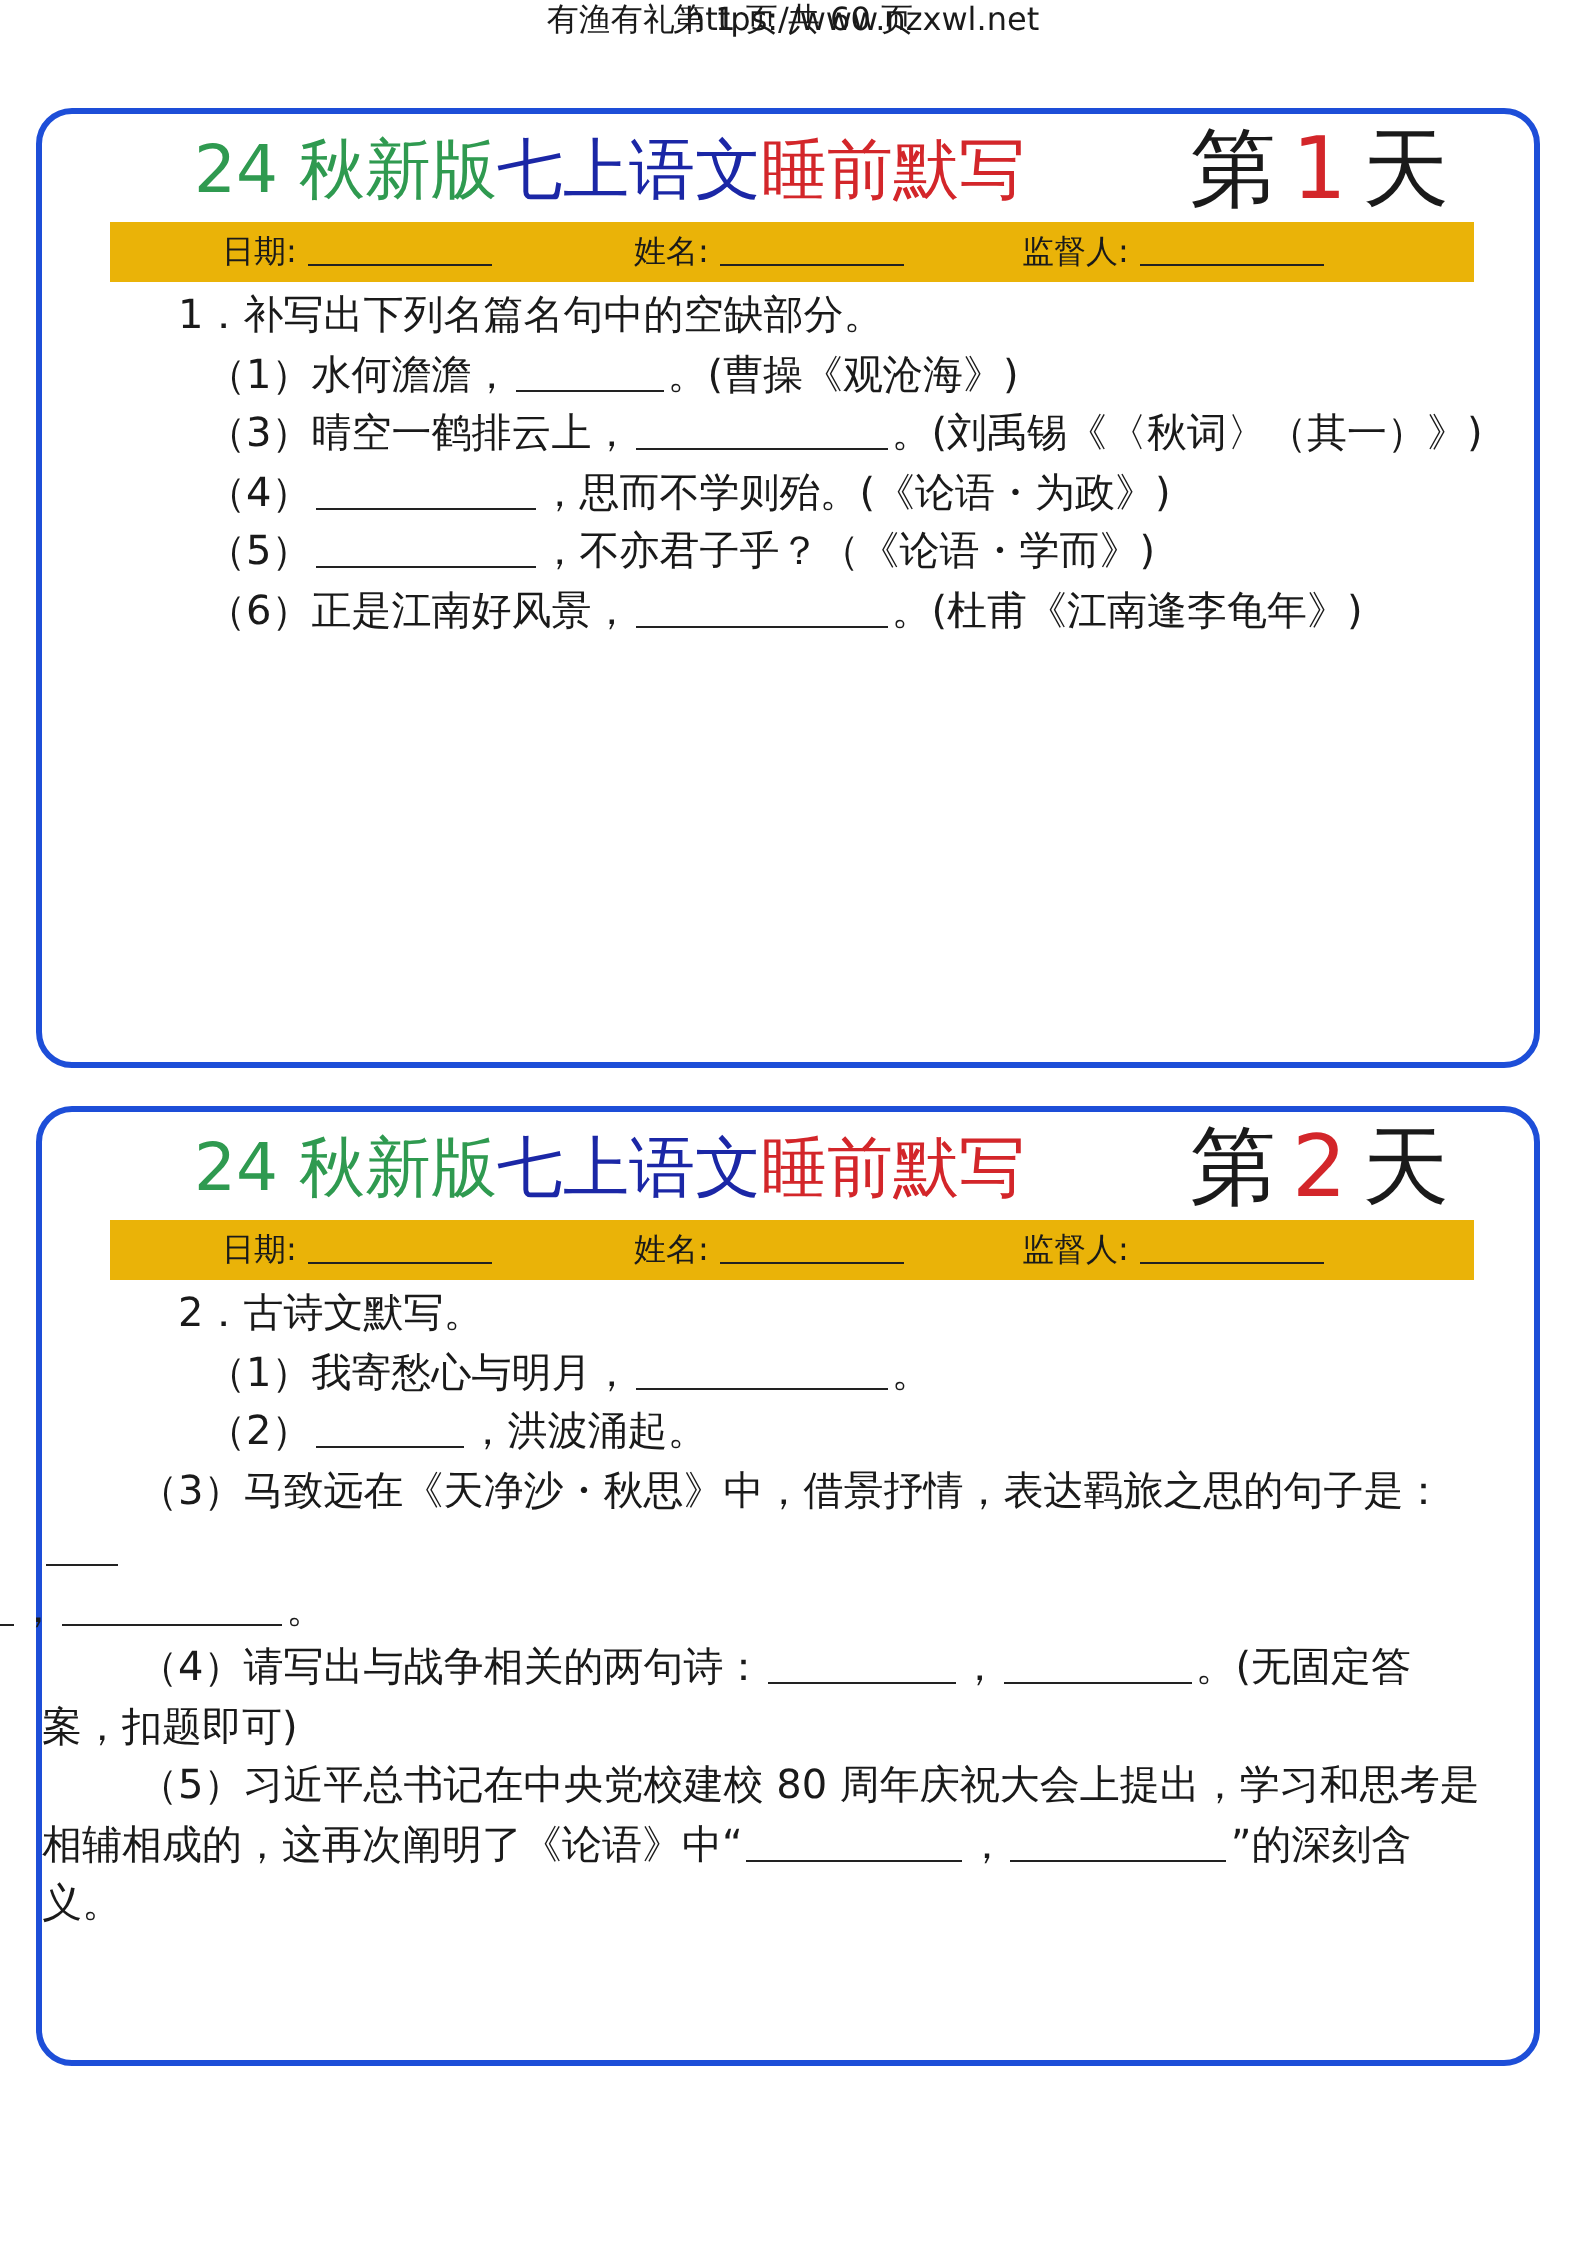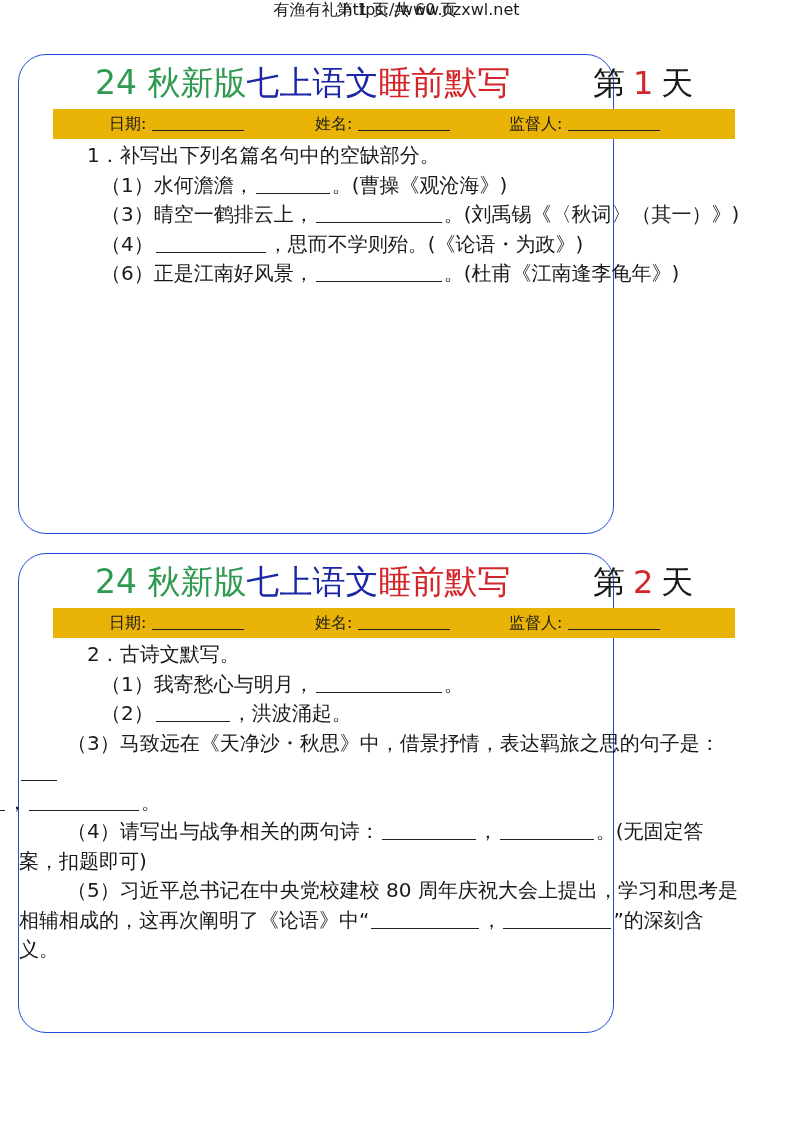--- a/index.html
+++ b/index.html
@@ -3,44 +3,44 @@
   <meta charset="utf-8">
   <style>
     html, body { margin: 0; padding: 0; background: #ffffff; }
     body {
       width: 793px; height: 1122px; position: relative; overflow: hidden;
       font-family: "DejaVu Sans", "Liberation Sans", sans-serif;
       color: #1a1a1a;
     }
     .card {
       position: absolute;
-      left: 18px; width: 596px;
-      border: 1px solid #1d4ed8;
-      border-radius: 28px;
+      left: 18px; width: 752px;
+      border: 3px solid #1d4ed8;
+      border-radius: 18px;
       box-sizing: border-box;
       background: #fff;
     }
     .card.c1 { top: 54px; height: 480px; }
     .card.c2 { top: 553px; height: 480px; }
 
     .title-row {
       position: absolute; left: 76px; top: 4px;
       width: 640px; height: 48px;
     }
     .title {
       position: absolute; left: 0; top: 0;
       font-size: 33px; line-height: 48px; letter-spacing: 0px;
       white-space: nowrap;
     }
     .t-green { color: #2f9a50; }
     .t-blue { color: #1b27a6; }
     .t-red { color: #d3262a; }
     .day {
       position: absolute; left: 498px; top: 0;
-      font-size: 32px; line-height: 48px; white-space: nowrap; color: #1a1a1a;
+      font-size: 43px; line-height: 48px; white-space: nowrap; color: #1a1a1a;
     }
     .day .num { color: #d3262a; margin: 0 8px; }
 
     .info-bar {
       position: absolute; left: 34px; top: 54px;
       width: 682px; height: 30px;
       background: #eab308;
       font-size: 16px; line-height: 30px;
     }
     .info-item { position: absolute; top: 0; white-space: nowrap; }
@@ -77,20 +77,21 @@
   <div class="info-bar">
     <div class="info-item" style="left:56px"><span>日期:</span><span class="blank"></span></div>
     <div class="info-item" style="left:262px"><span>姓名:</span><span class="blank"></span></div>
     <div class="info-item" style="left:456px"><span>监督人:</span><span class="blank"></span></div>
   </div>
   <div class="content">
     <div class="q-title">1．补写出下列名篇名句中的空缺部分。</div>
     <div class="line"><span>（1）</span><span>水何澹澹，</span><span class="blank" style="width:74px"></span><span>。(曹操《观沧海》)</span></div>
     <div class="line"><span>（3）</span><span>晴空一鹤排云上，</span><span class="blank" style="width:126px"></span><span>。(刘禹锡《〈秋词〉（其一）》)</span></div>
     <div class="line"><span>（4）</span><span class="blank" style="width:110px"></span><span>，思而不学则殆。(《论语・为政》)</span></div>
+    <div class="line"><span>（5）</span><span class="blank" style="width:110px"></span><span>，不亦君子乎？（《论语・学而》)</span></div>
     <div class="line"><span>（6）</span><span>正是江南好风景，</span><span class="blank" style="width:126px"></span><span>。(杜甫《江南逢李龟年》)</span></div>
   </div>
 </div>
 
 <div class="card c2">
   <div class="title-row">
     <div class="title"><span class="t-green">24 秋新版</span><span class="t-blue">七上语文</span><span class="t-red">睡前默写</span></div>
     <div class="day"><span>第</span><span class="num">2</span><span>天</span></div>
   </div>
   <div class="info-bar">

